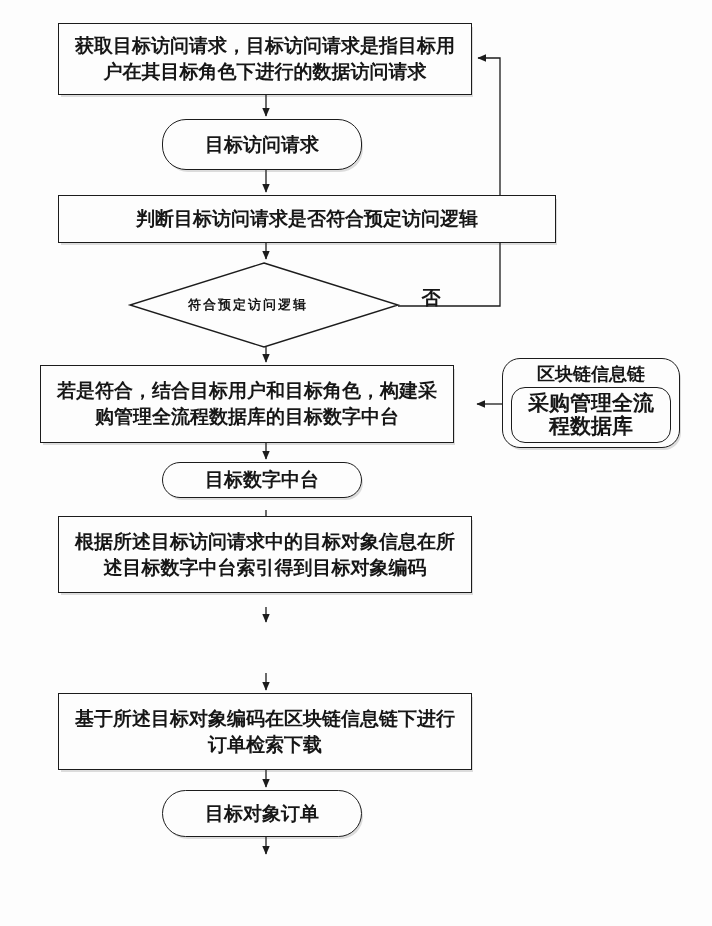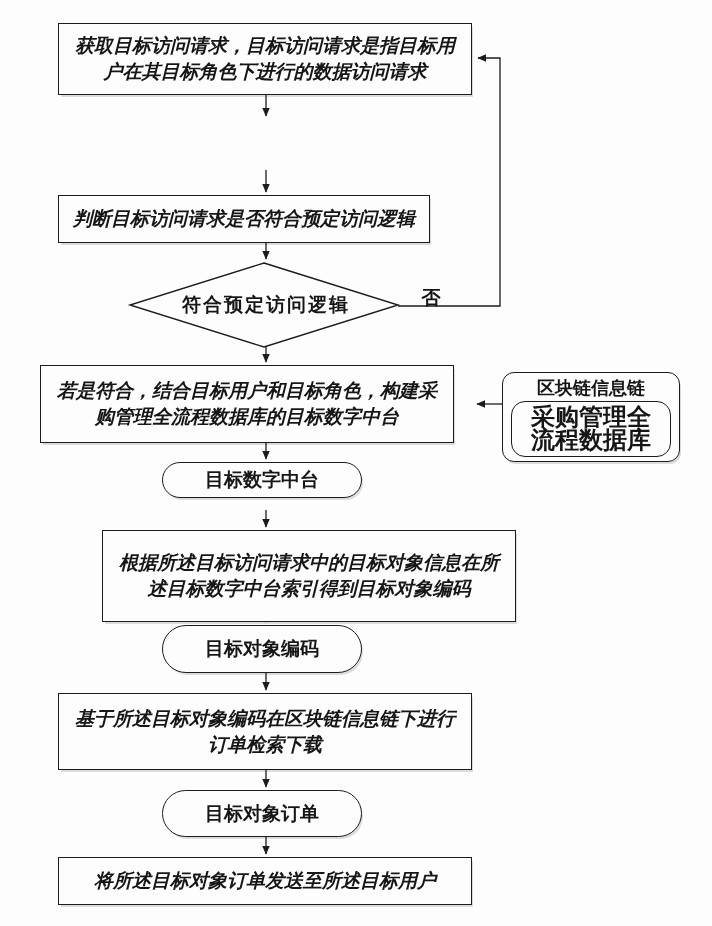--- a/index.html
+++ b/index.html
@@ -31,63 +31,63 @@
     justify-content: center;
     text-align: center;
     background: #fdfdfd;
     border: 1.5px solid #1c1c1c;
     font-weight: bold;
     font-size: 19px;
     line-height: 26px;
     color: #161616;
     box-shadow: 2px 3px 0 -1px rgba(70,70,70,0.18);
   }
-  .rect { padding: 10px 12px; font-style: italic; }
+  .rect { padding: 10px 12px; }
   .pill { border-radius: 24px; padding: 2px 10px; }
   .box1 { left: 58px;  top: 23px;  width: 414px; height: 72px; }
   .pill1{ left: 162px; top: 119px; width: 200px; height: 51px; }
-  .box2 { left: 58px;  top: 195px; width: 372px; height: 48px; }
+  .box2 { left: 58px;  top: 195px; width: 498px; height: 48px; }
   .diamond-label {
     position: absolute;
-    left: 136px; top: 291px; width: 260px; height: 28px;
+    left: 118px; top: 291px; width: 260px; height: 28px;
     display: flex; align-items: center; justify-content: center;
-    font-weight: bold; font-size: 19px; color: #161616;
+    font-weight: bold; font-size: 13px; color: #161616;
     letter-spacing: 2px;
   }
   .no-label {
     position: absolute;
     left: 418px; top: 286px; width: 26px; height: 24px;
     font-weight: bold; font-size: 19px; color: #161616;
     text-align: center; line-height: 24px;
   }
   .box3 { left: 40px;  top: 365px; width: 414px; height: 78px; }
   .db-outer {
-    left: 502px; top: 372px; width: 178px; height: 90px;
-    border-radius: 12px;
+    left: 502px; top: 358px; width: 178px; height: 90px;
+    border-radius: 18px;
     flex-direction: column;
     justify-content: flex-start;
     padding: 3px 0 0 0;
     font-size: 18px;
     line-height: 24px;
   }
   .db-inner {
     position: absolute;
     left: 8px; top: 28px; width: 160px; height: 56px;
     box-sizing: border-box;
     border: 1.4px solid #1c1c1c;
     border-radius: 14px;
     display: flex; align-items: center; justify-content: center;
     text-align: center;
     padding: 1px 13px;
-    font-size: 24px;
+    font-size: 21px;
     line-height: 23px;
     background: #fdfdfd;
   }
   .pill2{ left: 162px; top: 462px; width: 200px; height: 36px; }
-  .box4 { left: 58px;  top: 530px; width: 414px; height: 92px; margin-left: 44px; }
+  .box4 { left: 58px;  top: 516px; width: 414px; height: 77px; }
   .pill3{ left: 162px; top: 625px; width: 200px; height: 48px; }
   .box5 { left: 58px;  top: 693px; width: 414px; height: 77px; }
   .pill4{ left: 162px; top: 790px; width: 200px; height: 47px; text-align: center; }
   .box6 { left: 58px;  top: 857px; width: 414px; height: 48px; }
 </style>
 </head>
 <body>
 
 <div class="canvas">
 
@@ -109,39 +109,38 @@
       <path d="M266,510 L266,527" marker-end="url(#ah)"></path>
       <path d="M266,607 L266,622" marker-end="url(#ah)"></path>
       <path d="M266,673 L266,690" marker-end="url(#ah)"></path>
       <path d="M266,770 L266,787" marker-end="url(#ah)"></path>
       <path d="M266,837 L266,854" marker-end="url(#ah)"></path>
     </g>
   </svg>
 
   <div class="node rect box1">获取目标访问请求，目标访问请求是指目标用户在其目标角色下进行的数据访问请求</div>
 
+  <div class="node pill pill1">目标访问请求</div>
 
   <div class="node rect box2">判断目标访问请求是否符合预定访问逻辑</div>
 
   <div class="diamond-label">符合预定访问逻辑</div>
 
   <div class="no-label">否</div>
 
   <div class="node rect box3">若是符合，结合目标用户和目标角色，构建采购管理全流程数据库的目标数字中台</div>
 
   <div class="node db-outer">
     <span>区块链信息链</span>
     <div class="db-inner">采购管理全流程数据库</div>
   </div>
 
   <div class="node pill pill2">目标数字中台</div>
 
   <div class="node rect box4">根据所述目标访问请求中的目标对象信息在所述目标数字中台索引得到目标对象编码</div>
 
-  <div class="node pill pill3">目标对象编码</div>
 
   <div class="node rect box5">基于所述目标对象编码在区块链信息链下进行订单检索下载</div>
 
   <div class="node pill pill4">目标对象订单</div>
 
-  <div class="node rect box6">将所述目标对象订单发送至所述目标用户</div>
 
 </div>
 
 </body></html>

